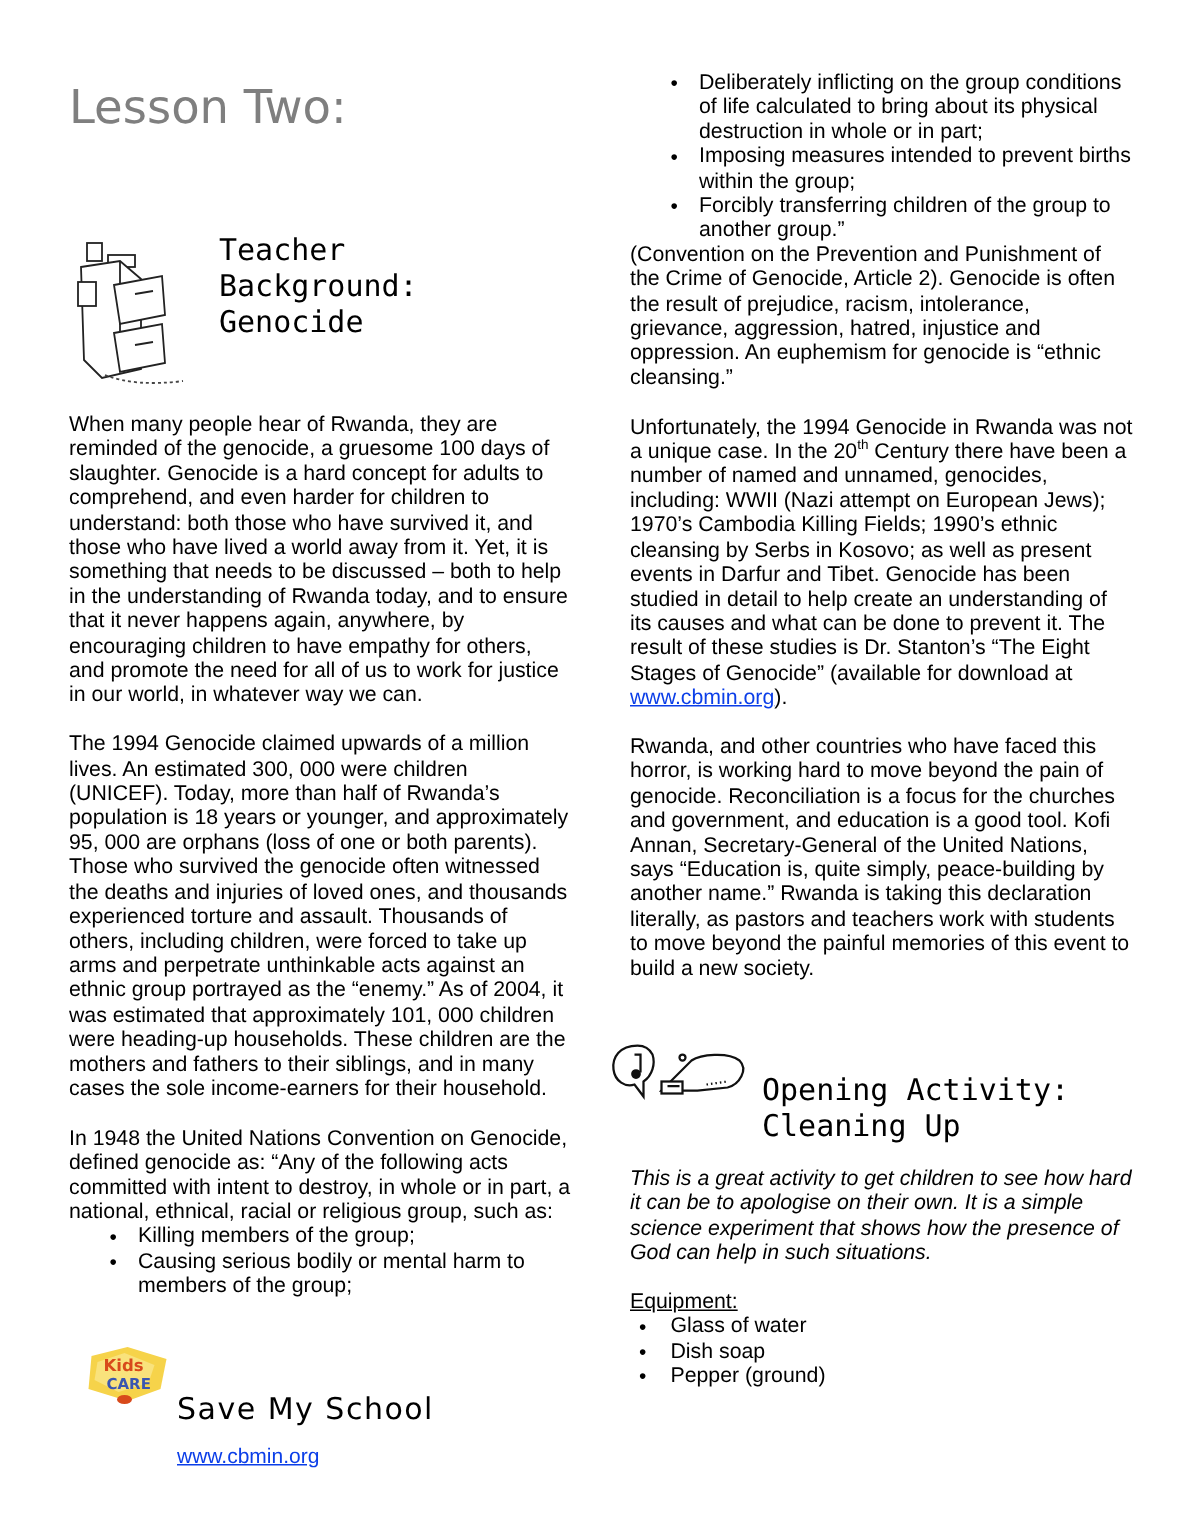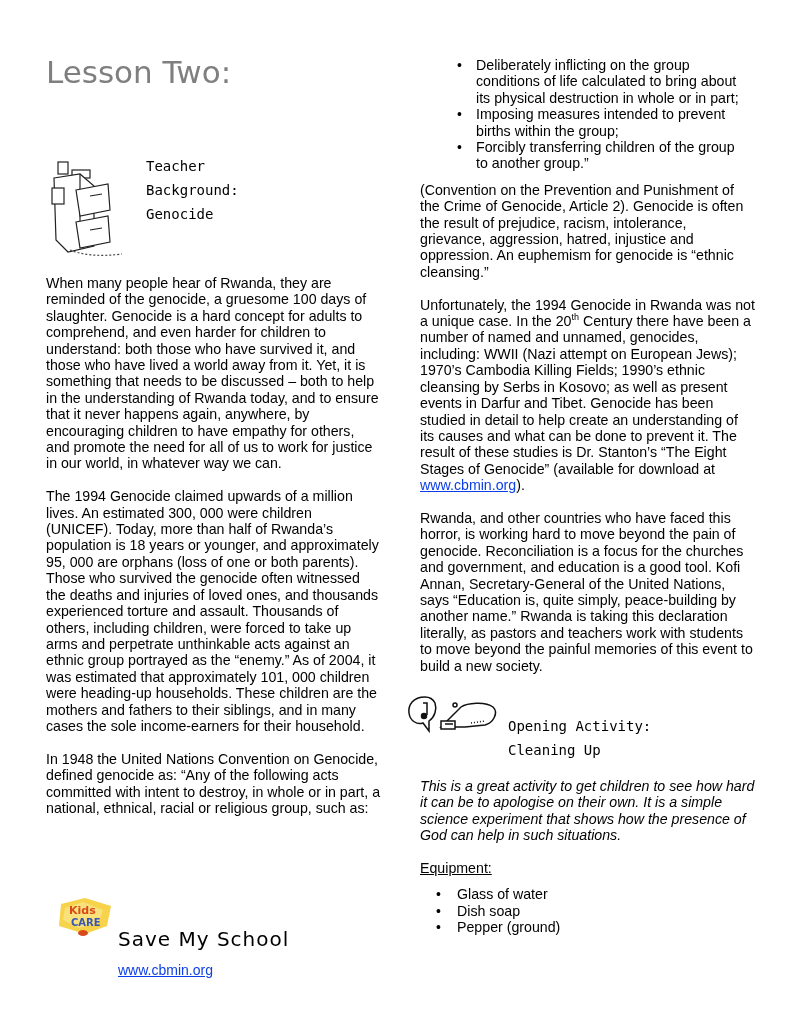--- a/index.html
+++ b/index.html
@@ -2,25 +2,25 @@
 <html><head>
 <meta charset="utf-8">
 <style>
   html, body { margin: 0; padding: 0; background: #ffffff; }
   body { width: 793px; height: 1024px; position: relative; overflow: hidden;
          font-family: "Liberation Sans", sans-serif; color: #000; }
   .abs { position: absolute; }
   .title { left: 46px; top: 50px; font-family: "DejaVu Sans", sans-serif; font-size: 31px;
            line-height: 44px; color: #7f7f7f; letter-spacing: 0px; }
   .title div { white-space: nowrap; }
-  .sec-head { font-family: "DejaVu Sans Mono", monospace; font-size: 14px; line-height: 24px;
+  .sec-head { font-family: "DejaVu Sans Mono", monospace; font-size: 20px; line-height: 24px;
               color: #000; white-space: nowrap; }
   .body-text { font-size: 14.2px; line-height: 16.4px; }
   .para { margin: 0 0 16.4px 0; }
-  ul.bul { margin: 10px; padding: 0; list-style: none; }
+  ul.bul { margin: 0; padding: 0; list-style: none; }
   ul.bul li { position: relative; padding-left: 46px; }
   ul.bul li::before { content: "\2022"; position: absolute; left: 27px; top: 0; font-size: 14px; }
   ul.bul2 li { padding-left: 27px; }
   ul.bul2 li::before { left: 6px; }
   a.link { color: #1a0dab; text-decoration: underline; color: #0b3ee8; }
   .italic { font-style: italic; }
   .underline { text-decoration: underline; }
   sup { font-size: 9px; line-height: 0; vertical-align: super; }
 </style>
 </head>
@@ -49,20 +49,24 @@
 <div class="abs sec-head" style="left:146px; top:154px;">
   <div>Teacher</div>
   <div>Background:</div>
   <div>Genocide</div>
 </div>
 
 <div class="abs body-text" style="left:46px; top:275px; width:335px;">
   <p class="para">When many people hear of Rwanda, they are reminded of the genocide, a gruesome 100 days of slaughter.  Genocide is a hard concept for adults to comprehend, and even harder for children to understand:  both those who have survived it, and those who have lived a world away from it.  Yet, it is something that needs to be discussed – both to help in the understanding of Rwanda today, and to ensure that it never happens again, anywhere, by encouraging children to have empathy for others, and promote the need for all of us to work for justice in our world, in whatever way we can.</p>
   <p class="para">The 1994 Genocide claimed upwards of a million lives.  An estimated 300, 000 were children (UNICEF).  Today, more than half of Rwanda’s population is 18 years or younger, and approximately 95, 000 are orphans (loss of one or both parents).  Those who survived the genocide often witnessed the deaths and injuries of loved ones, and thousands experienced torture and assault.  Thousands of others, including children, were forced to take up arms and perpetrate unthinkable acts against an ethnic group portrayed as the “enemy.”  As of 2004, it was estimated that approximately 101, 000 children were heading-up households.  These children are the mothers and fathers to their siblings, and in many cases the sole income-earners for their household.</p>
   <p style="margin:0;">In 1948 the United Nations Convention on Genocide, defined genocide as:  “Any of the following acts committed with intent to destroy, in whole or in part, a national, ethnical, racial or religious group, such as:</p>
+  <ul class="bul">
+    <li>Killing members of the group;</li>
+    <li>Causing serious bodily or mental harm to members of the group;</li>
+  </ul>
 </div>
 
 <div class="abs" style="left:55px; top:896px; width:60px; height:42px;">
   <svg width="60" height="42" viewBox="0 0 60 42">
     <polygon points="6,8 30,2 56,10 52,30 30,38 4,30" fill="#f6d34a"></polygon>
     <polygon points="10,12 28,6 48,14 44,26 24,32 8,24" fill="#f9e27c"></polygon>
     <text x="14" y="18" font-family="DejaVu Sans, sans-serif" font-size="11" font-weight="bold" fill="#d84a1b">Kids</text>
     <text x="16" y="30" font-family="DejaVu Sans, sans-serif" font-size="10" font-weight="bold" fill="#3a56b0">CARE</text>
     <ellipse cx="28" cy="37" rx="5" ry="3" fill="#d84a1b"></ellipse>
   </svg>

